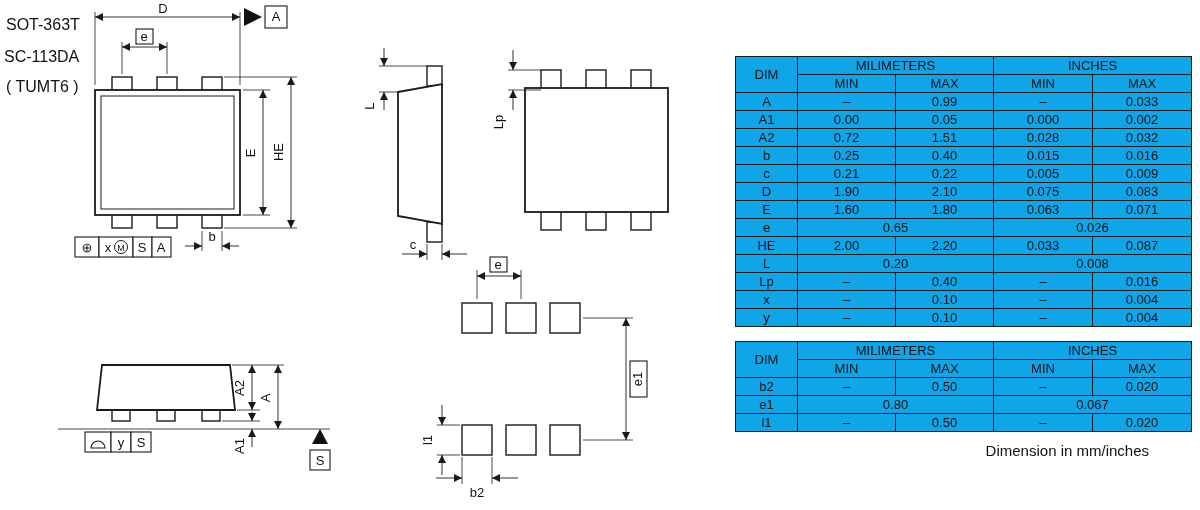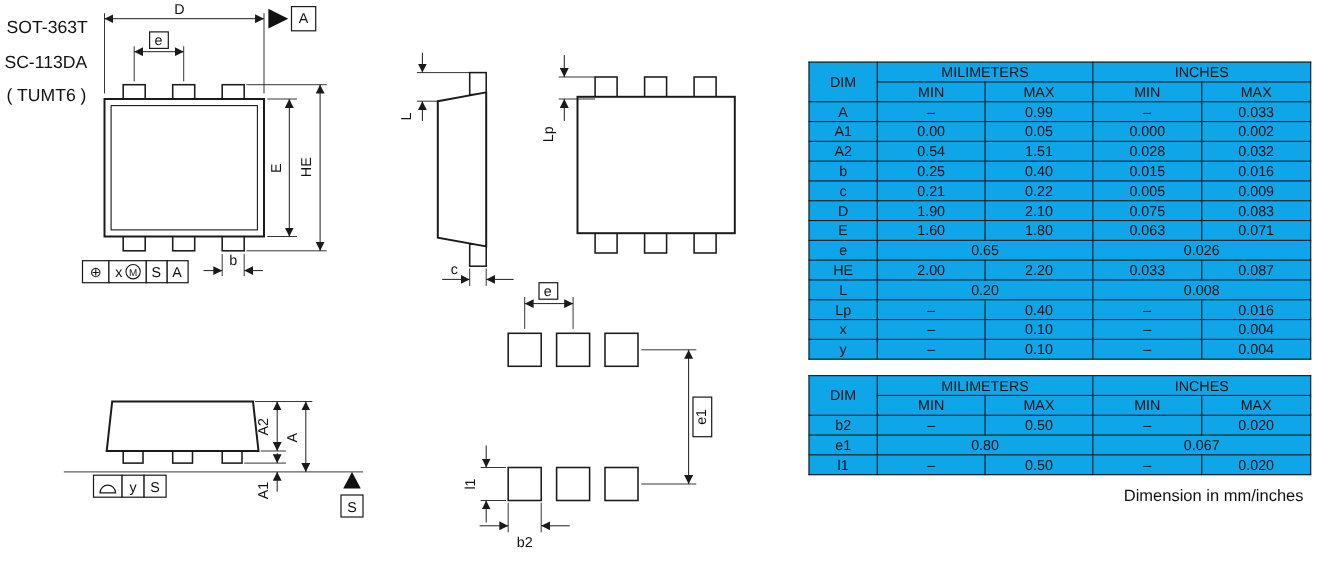--- a/index.html
+++ b/index.html
@@ -4,21 +4,21 @@
 <style>
   * { margin:0; padding:0; box-sizing:border-box; }
   html,body { width:1200px; height:510px; background:#fff; font-family:"Liberation Sans", sans-serif; }
   .page { position:relative; width:1200px; height:510px; background:#fff; overflow:hidden; }
   .drawing-svg { position:absolute; left:0; top:0; }
   .dim-table { position:absolute; border-collapse:collapse; table-layout:fixed; background:#0ea5e9; }
   .dim-table td, .dim-table th { border:1px solid #1a1a1a; font-size:13px; font-weight:normal;
       text-align:center; height:18px; padding:0 2px; color:#111; vertical-align:middle; }
   #table1 { left:735px; top:56px; width:456px; }
   #table2 { left:735px; top:341px; width:456px; }
-  .footer-note { position:absolute; left:950px; top:442px; width:235px; text-align:right; font-size:15px; color:#111; }
+  .footer-note { position:absolute; left:914px; top:442px; width:235px; text-align:right; font-size:15px; color:#111; }
   
   .outline { fill:#fff; stroke:#1a1a1a; stroke-width:1.8; }
   .outline2 { fill:none; stroke:#1a1a1a; stroke-width:1; }
   .pin { fill:#fff; stroke:#1a1a1a; stroke-width:1.4; }
   .ext { stroke:#1a1a1a; stroke-width:0.8; fill:none; }
   .dim { stroke:#1a1a1a; stroke-width:0.9; fill:none; }
   .lbl { font-size:13px; fill:#111; font-family:"Liberation Sans", sans-serif; }
   .sm { font-size:9px; }
   .lbl-box { fill:#fff; stroke:#1a1a1a; stroke-width:1.1; }
   .title-text { font-size:16px; fill:#111; font-family:"Liberation Sans", sans-serif; }
@@ -227,21 +227,21 @@
       </tr>
       <tr>
         <td>A1</td>
         <td>0.00</td>
         <td>0.05</td>
         <td>0.000</td>
         <td>0.002</td>
       </tr>
       <tr>
         <td>A2</td>
-        <td>0.54</td>
+        <td>0.72</td>
         <td>1.51</td>
         <td>0.028</td>
         <td>0.032</td>
       </tr>
       <tr>
         <td>b</td>
         <td>0.25</td>
         <td>0.40</td>
         <td>0.015</td>
         <td>0.016</td>

